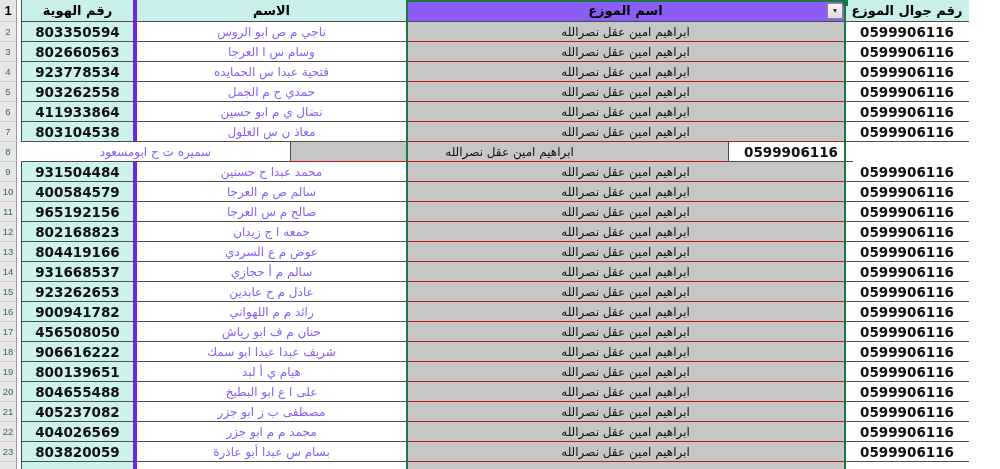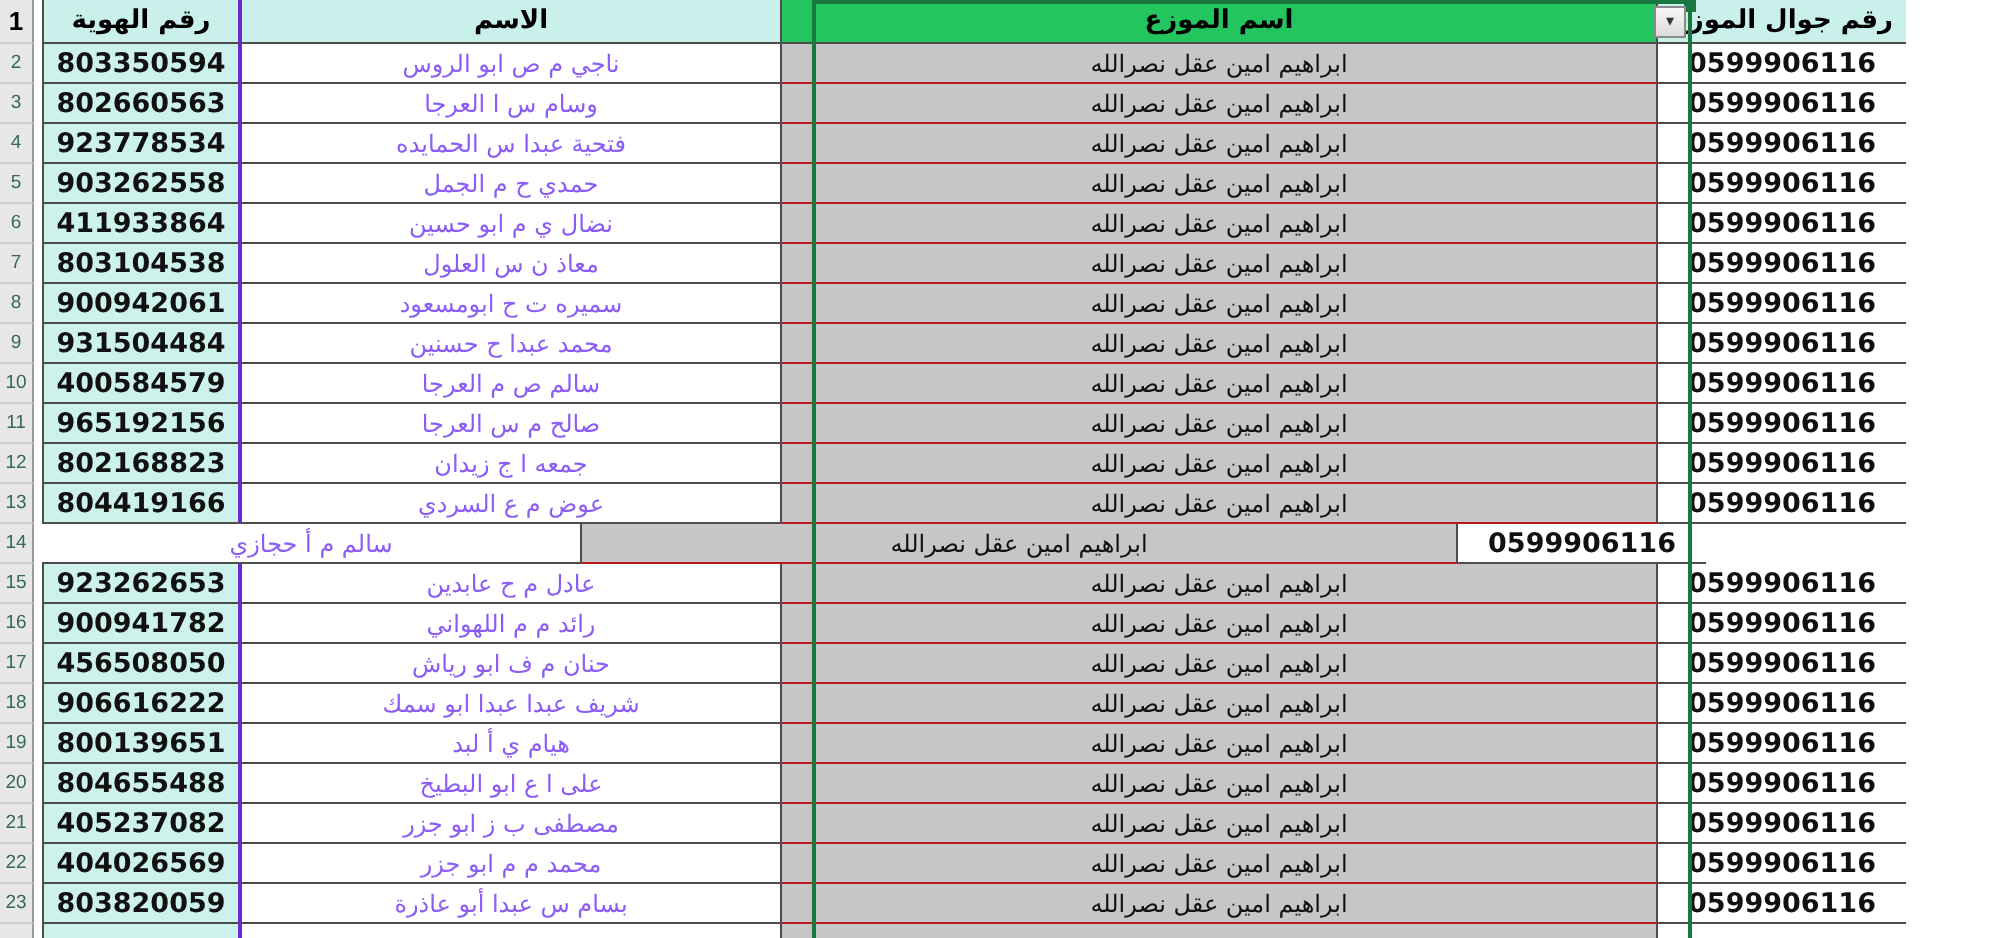--- a/index.html
+++ b/index.html
@@ -28,23 +28,23 @@
     border-bottom:1px solid #CDCDCD;
     color:#33695D;
     font-size:9.5px;
     font-family:"Liberation Sans",sans-serif;
   }
   .hdr-row .c-rowhdr{border-top:none;}
   
   .c-gap{width:4px;background:#FFFFFF;}
   
   .c-id{
-    width:100px;background:#CDF2EC;
+    width:116px;background:#CDF2EC;
     border-left:1px solid #4D4D4D;
-    border-right:2px solid #6d28d9;
+    border-right:4px solid #6d28d9;
     border-bottom:1px solid #4D4D4D;
     font-size:13.5px;font-weight:600;color:#111;
   }
   .c-name{
     width:270px;background:#FFFFFF;
     border-right:1px solid #4D4D4D;
     border-bottom:1px solid #4D4D4D;
     font-size:12px;color:#8b5cf6;
   }
   .c-dist{
@@ -56,21 +56,21 @@
   .c-phone{
     width:124px;background:#FFFFFF;
     border-bottom:1px solid #4D4D4D;
     font-size:13.5px;font-weight:600;color:#111;
   }
   
   .hdr-row .cell{font-weight:700;font-size:13px;color:#000;}
   .hdr-row .c-id,
   .hdr-row .c-name,
   .hdr-row .c-phone{background:#C9F0EA;border-bottom:1px solid #4D4D4D;}
-  .hdr-row .c-dist{background:#22c55e;border-bottom:1px solid #4D4D4D;}
+  .hdr-row .c-dist{background:#8b5cf6;border-bottom:1px solid #4D4D4D;}
   .partial-row .cell{border-bottom:none;}
   
   #selection-outline{
     position:absolute;left:406px;top:0;
     width:440px;height:469px;
     border:2px solid #1B7742;border-bottom:none;
     pointer-events:none;z-index:5;
     box-sizing:border-box;
   }
   #selection-handle{
@@ -160,21 +160,20 @@
       <div class="cell c-gap"></div>
       <div class="cell c-id">803104538</div>
       <div class="cell c-name rtl">معاذ ن س العلول</div>
       <div class="cell c-dist rtl">ابراهيم امين عقل نصرالله</div>
       <div class="cell c-phone">0599906116</div>
     </div>
 
     <div class="row data-row">
       <div class="cell c-rowhdr">8</div>
       <div class="cell c-gap"></div>
-      <div class="cell c-id">900942061</div>
       <div class="cell c-name rtl">سميره ت ح ابومسعود</div>
       <div class="cell c-dist rtl">ابراهيم امين عقل نصرالله</div>
       <div class="cell c-phone">0599906116</div>
     </div>
 
     <div class="row data-row">
       <div class="cell c-rowhdr">9</div>
       <div class="cell c-gap"></div>
       <div class="cell c-id">931504484</div>
       <div class="cell c-name rtl">محمد عبدا ح حسنين</div>
@@ -214,20 +213,21 @@
       <div class="cell c-gap"></div>
       <div class="cell c-id">804419166</div>
       <div class="cell c-name rtl">عوض م ع السردي</div>
       <div class="cell c-dist rtl">ابراهيم امين عقل نصرالله</div>
       <div class="cell c-phone">0599906116</div>
     </div>
 
     <div class="row data-row">
       <div class="cell c-rowhdr">14</div>
       <div class="cell c-gap"></div>
+      <div class="cell c-id">931668537</div>
       <div class="cell c-name rtl">سالم م أ حجازي</div>
       <div class="cell c-dist rtl">ابراهيم امين عقل نصرالله</div>
       <div class="cell c-phone">0599906116</div>
     </div>
 
     <div class="row data-row">
       <div class="cell c-rowhdr">15</div>
       <div class="cell c-gap"></div>
       <div class="cell c-id">923262653</div>
       <div class="cell c-name rtl">عادل م ح عابدين</div>

